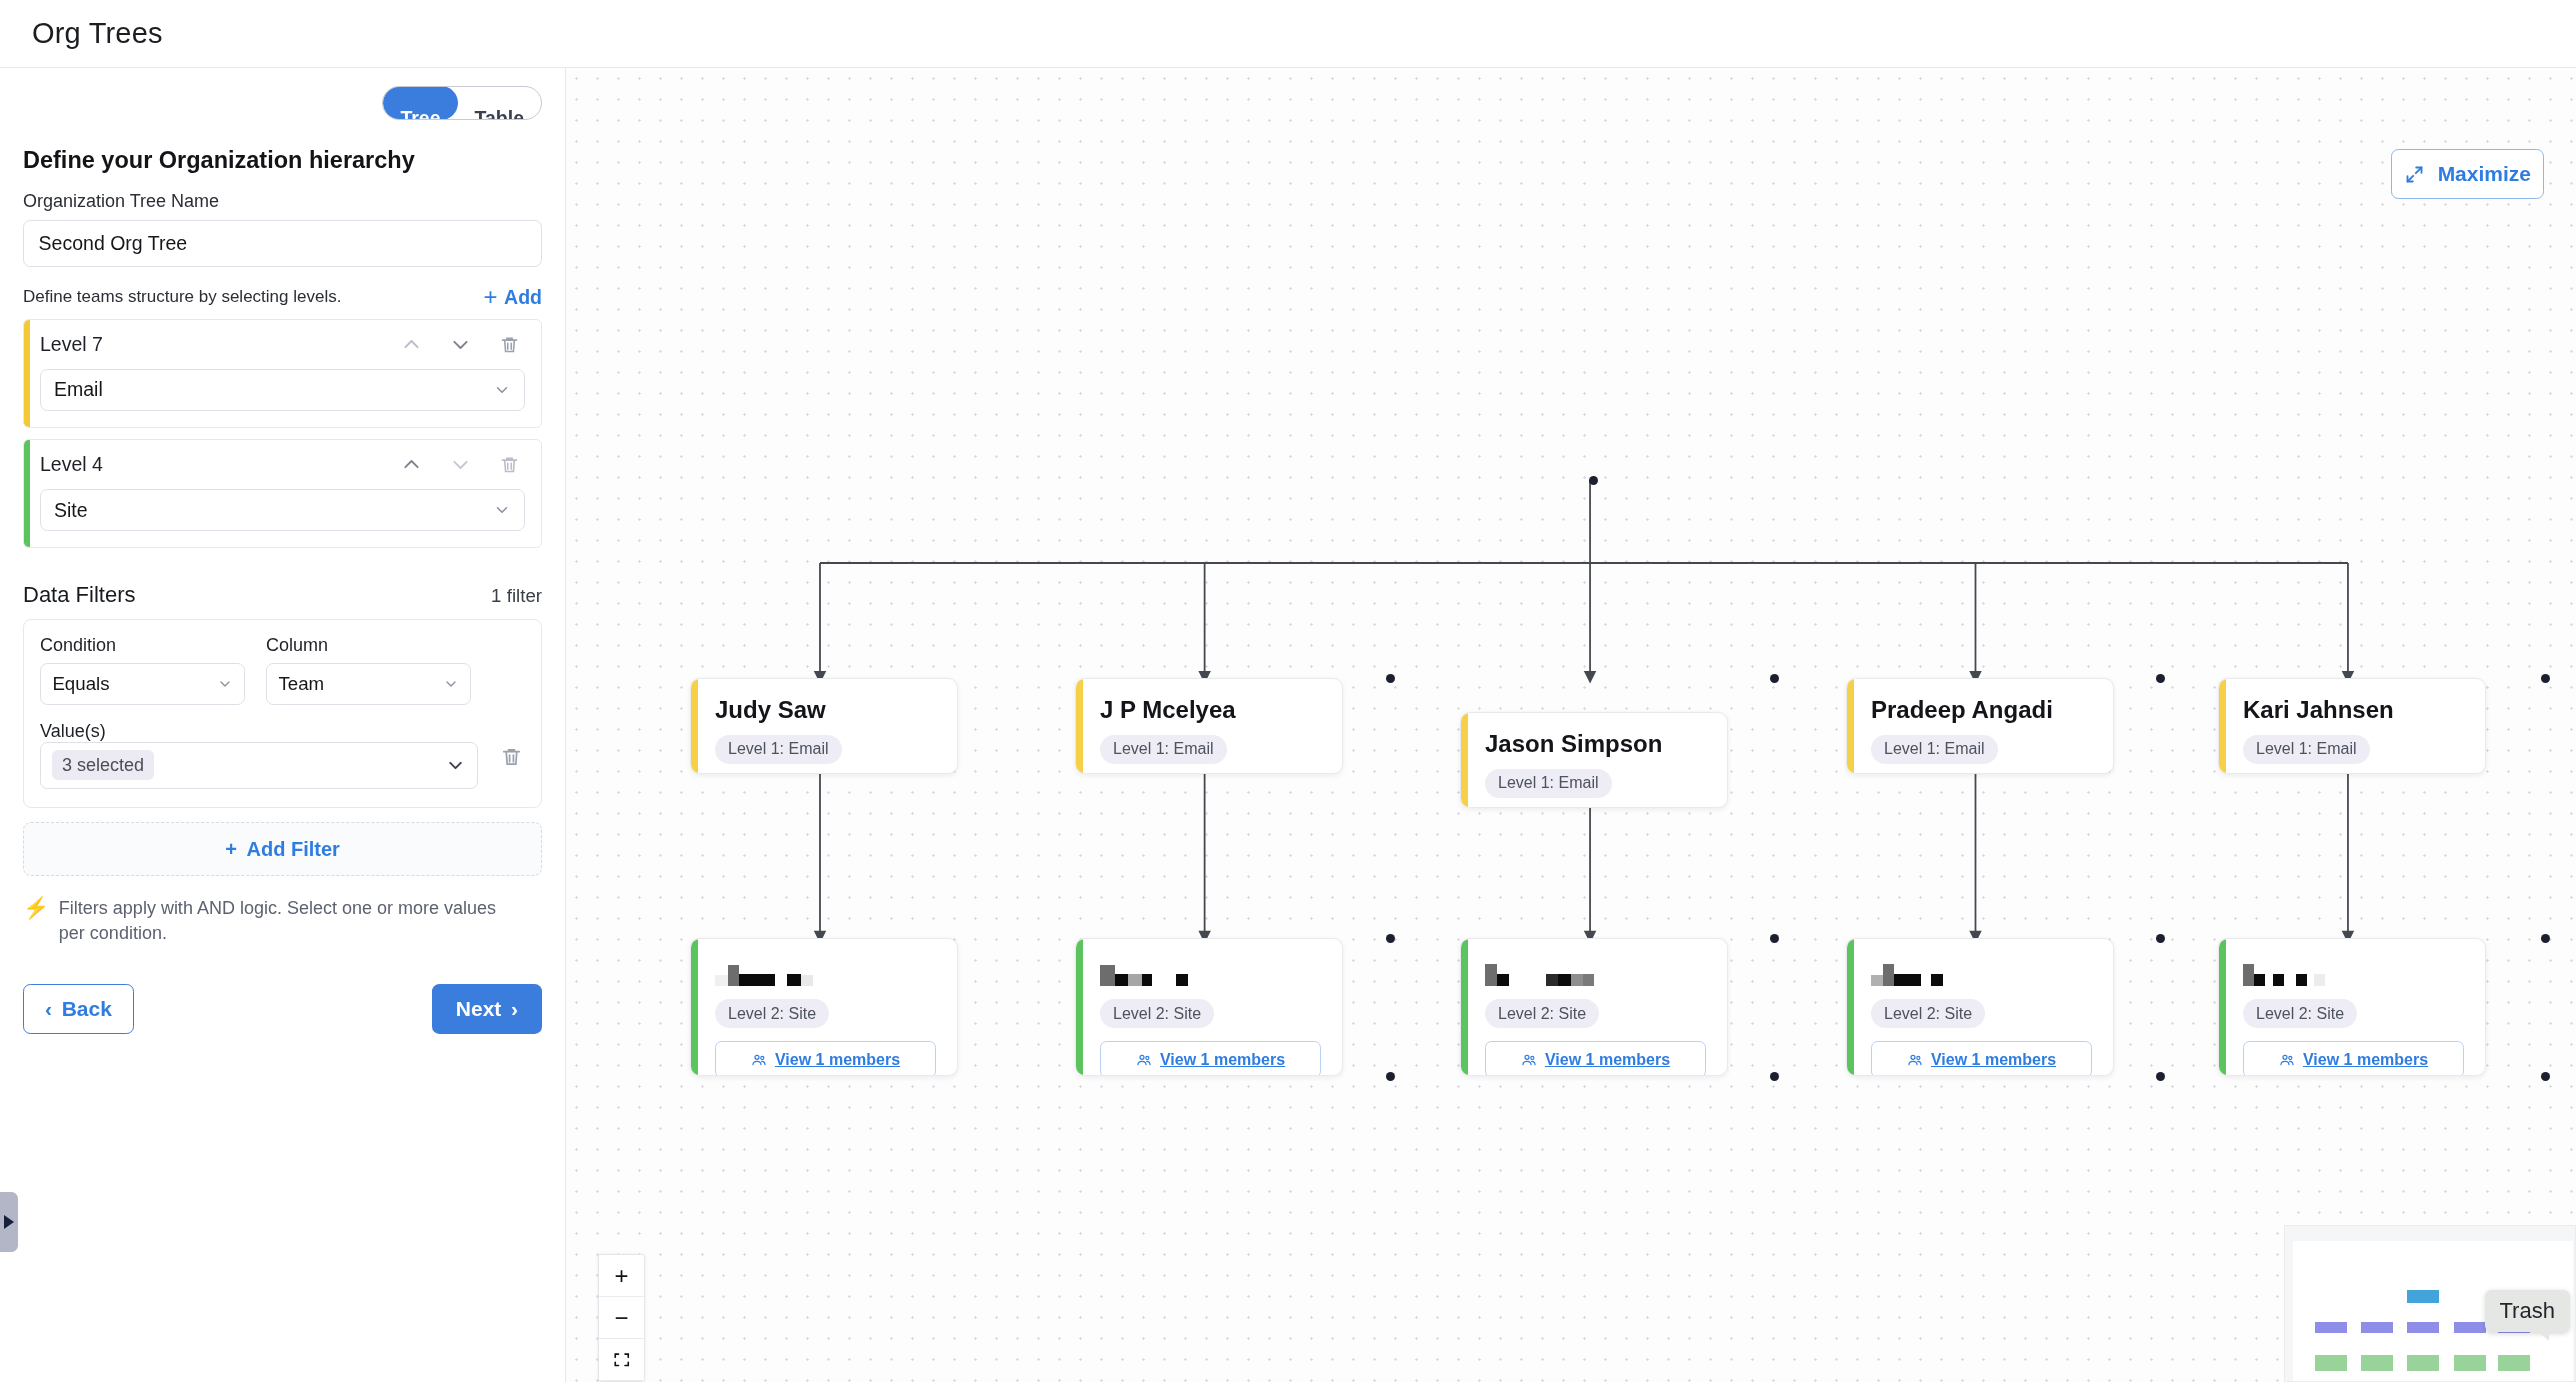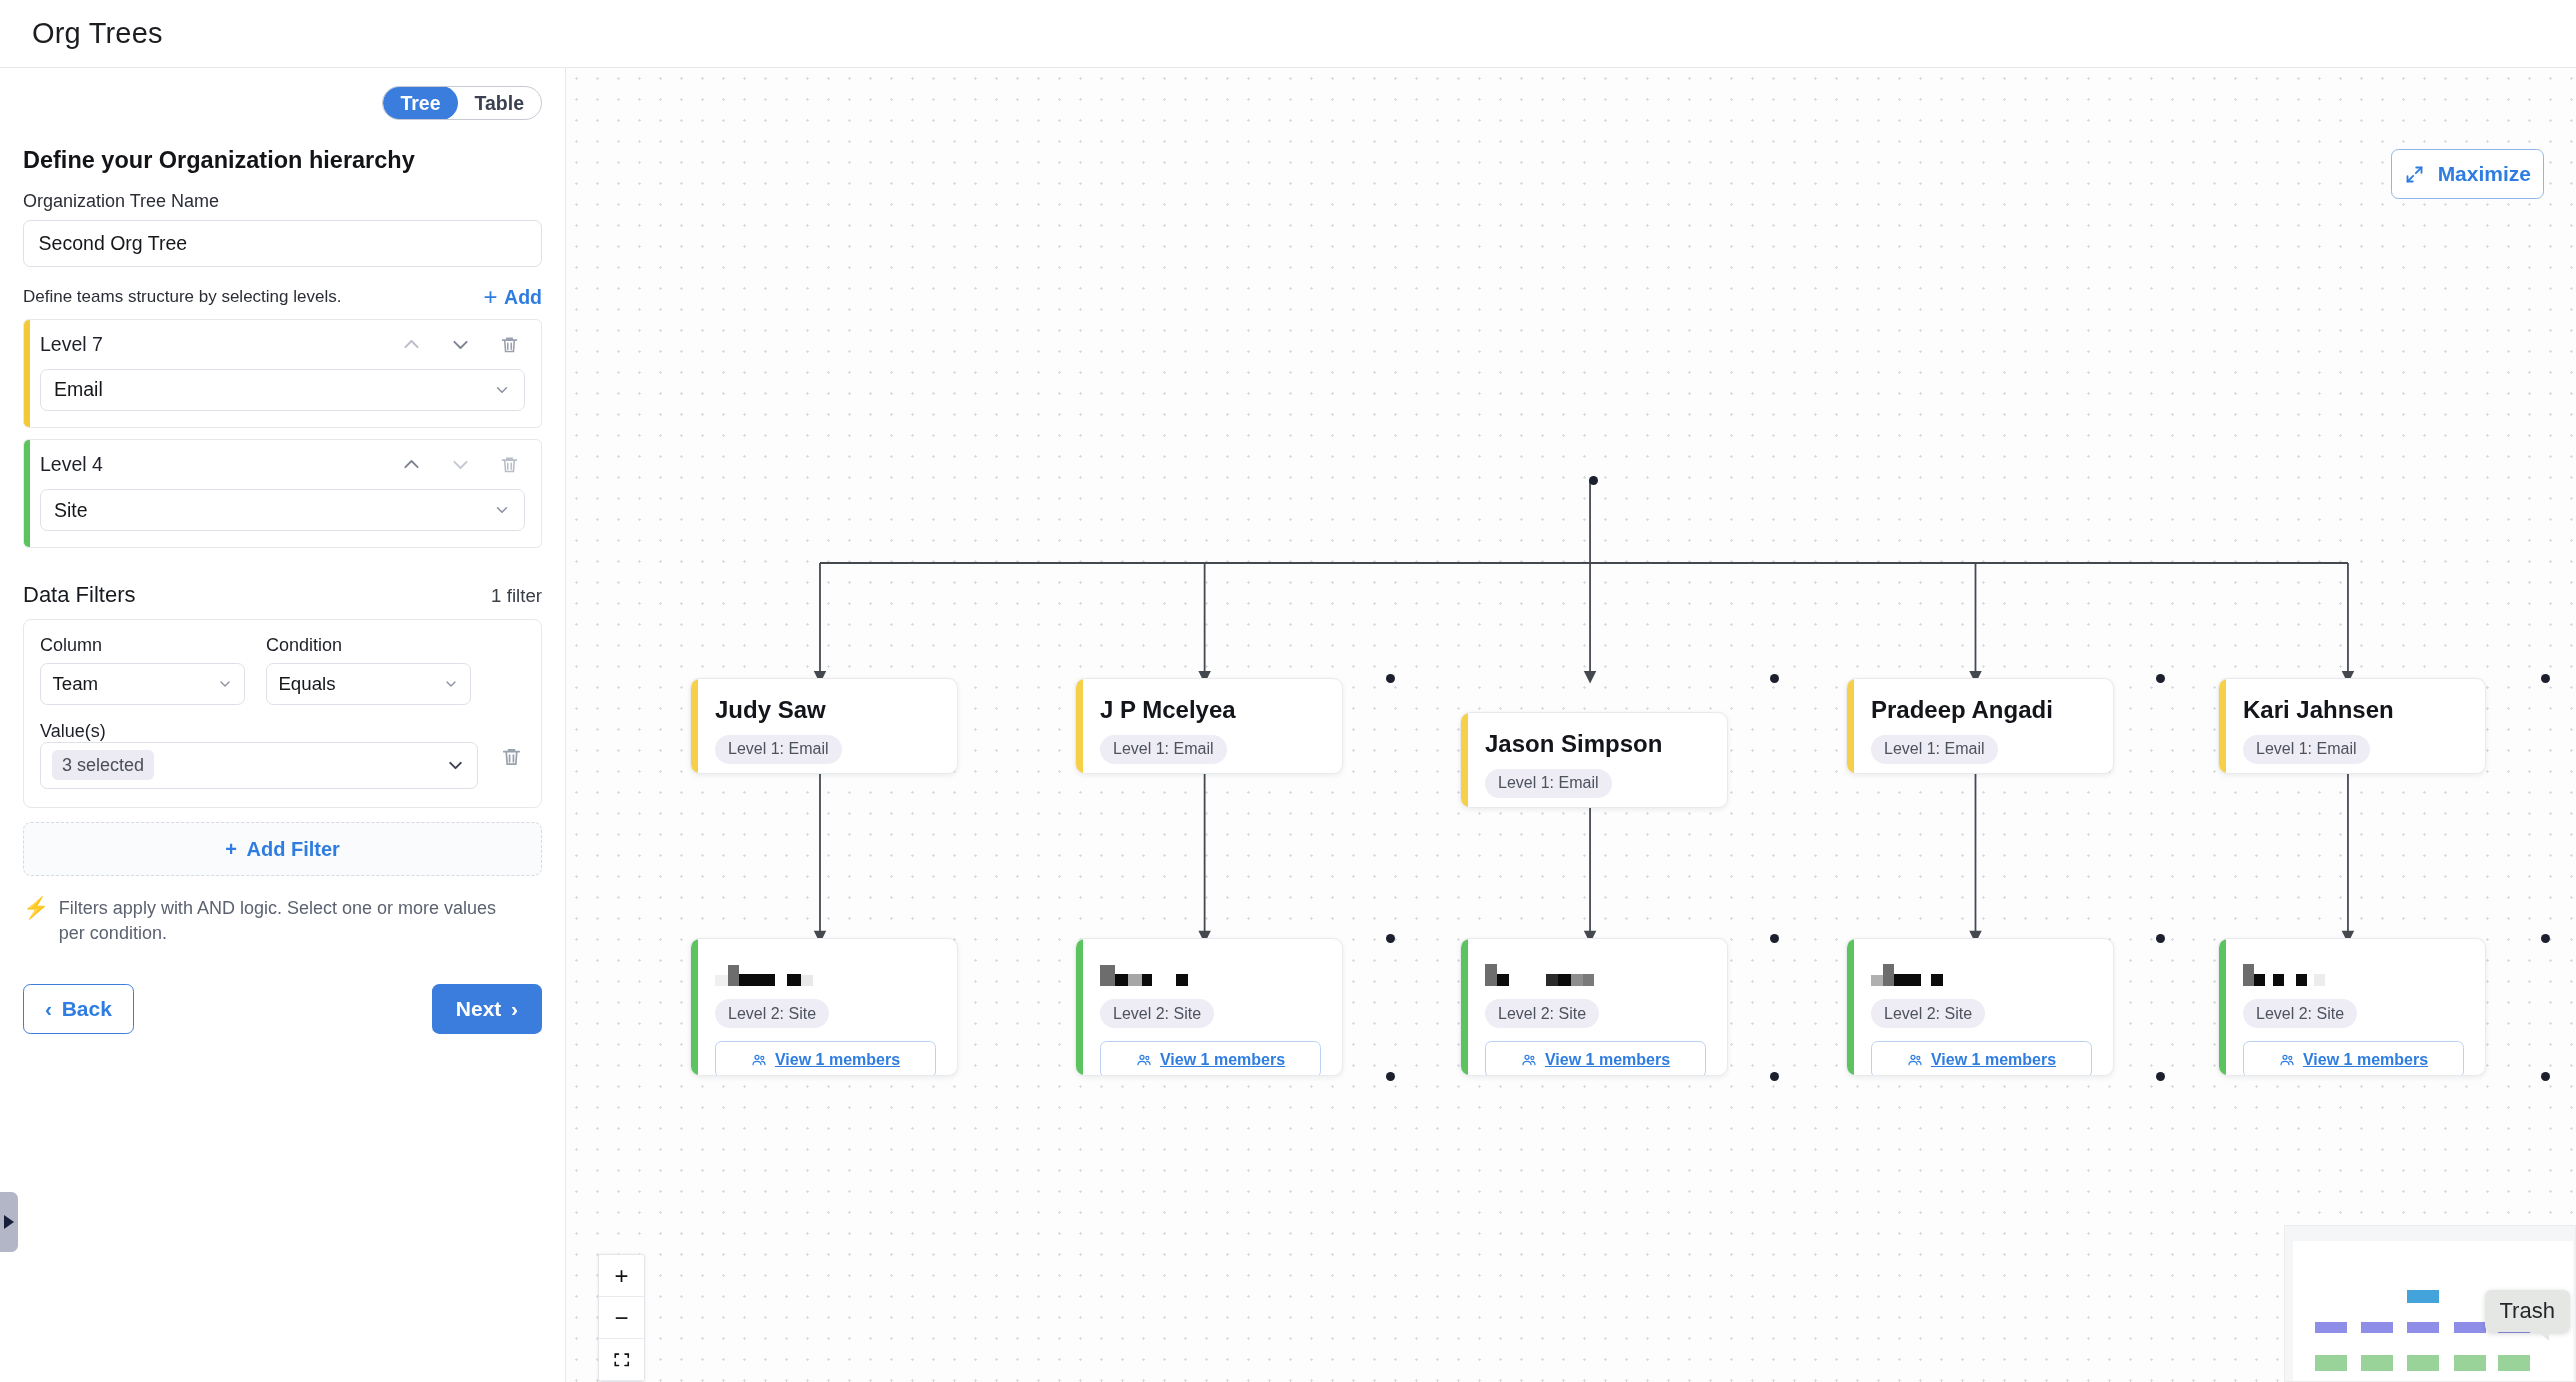--- a/index.html
+++ b/index.html
@@ -31,21 +31,21 @@
     position: relative;
     padding: 0 23px;
   }
   .seg-row { display: flex; justify-content: flex-end; padding-top: 18px; }
   .segmented {
     display: inline-flex; align-items: center;
     border: 0.8px solid #c7cad4; border-radius: 811px;
     height: 34px; background: #fff; overflow: hidden;
   }
   .seg-btn {
-    font-size: 19.5px; font-weight: bold; padding: 0 17px; height: 34px;
+    font-size: 19.5px; font-weight: bold; padding: 15px 17px; height: 34px;
     line-height: 34px; color: #3c4152; background: transparent; cursor: pointer;
     border: none; font-family: inherit;
   }
   .seg-btn.active { background: #3b7ddd; color: #fff; border-radius: 811px; }
 
   #hierarchy-title { font-size: 23.5px; font-weight: bold; color: #121418; margin-top: 27px; }
   .field-label { font-size: 18px; color: #2b2e36; margin-top: 17px; margin-bottom: 8px; }
   .text-input {
     width: 100%; height: 47px; border: 0.8px solid #dde0e6; border-radius: 7.3px;
     padding: 0 14.6px; font-size: 19.5px; color: #15171b; font-family: inherit; background:#fff;
@@ -306,33 +306,33 @@
     </div>
 
     
     <div class="filters-head">
       <h3>Data Filters</h3>
       <span class="filters-count">1 filter</span>
     </div>
 
     <div class="filter-card">
       <div class="filter-grid">
+        <div class="f-col col2">
+          <span class="mini-label">Condition</span>
+          <div class="mini-select">
+            <span>Equals</span>
+            <svg width="16" height="16" viewBox="0 0 24 24" fill="none" stroke="#8a90a0" stroke-width="2" stroke-linecap="round" stroke-linejoin="round">
+                <polyline points="6 9 12 15 18 9"></polyline>
+              </svg>
+          </div>
+        </div>
         <div class="f-col col1">
           <span class="mini-label">Column</span>
           <div class="mini-select">
             <span>Team</span>
-            <svg width="16" height="16" viewBox="0 0 24 24" fill="none" stroke="#8a90a0" stroke-width="2" stroke-linecap="round" stroke-linejoin="round">
-                <polyline points="6 9 12 15 18 9"></polyline>
-              </svg>
-          </div>
-        </div>
-        <div class="f-col col2">
-          <span class="mini-label">Condition</span>
-          <div class="mini-select">
-            <span>Equals</span>
             <svg width="16" height="16" viewBox="0 0 24 24" fill="none" stroke="#8a90a0" stroke-width="2" stroke-linecap="round" stroke-linejoin="round">
                 <polyline points="6 9 12 15 18 9"></polyline>
               </svg>
           </div>
         </div>
       </div>
 
       <div class="values-row">
         <span class="mini-label">Value(s)</span>
         <div class="values-select">

